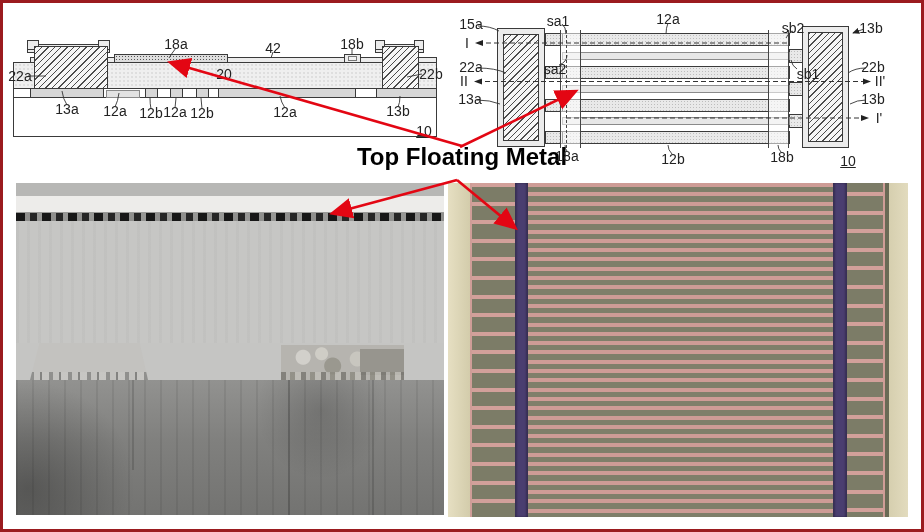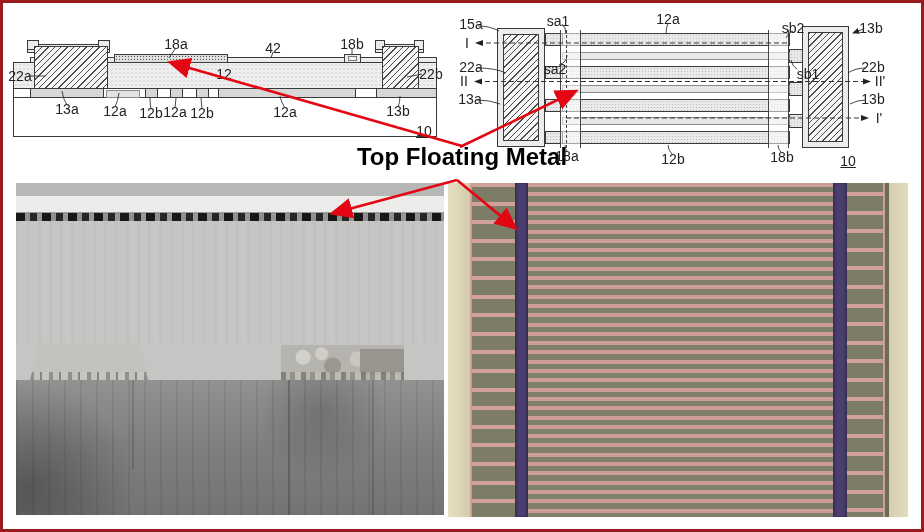--- a/index.html
+++ b/index.html
@@ -181,21 +181,21 @@
     <div class="abs opt-fingers-r"></div>
     <div class="abs opt-darkline"></div>
     <div class="abs opt-beige-r"></div>
   </div>
 
   <div class="abs" style="left:0;top:0;width:924px;height:532px;">
       <span class="fig-label" style="left: 176px; top: 44px;">18a</span>
       <span class="fig-label" style="left: 273px; top: 48px;">42</span>
       <span class="fig-label" style="left: 352px; top: 44px;">18b</span>
       <span class="fig-label" style="left: 20px; top: 76px;">22a</span>
-      <span class="fig-label" style="left: 224px; top: 74px;">12</span>
+      <span class="fig-label" style="left: 224px; top: 74px;">20</span>
       <span class="fig-label" style="left: 431px; top: 74px;">22b</span>
       <span class="fig-label" style="left: 67px; top: 109px;">13a</span>
       <span class="fig-label" style="left: 115px; top: 111px;">12a</span>
       <span class="fig-label" style="left: 151px; top: 113px;">12b</span>
       <span class="fig-label" style="left: 175px; top: 112px;">12a</span>
       <span class="fig-label" style="left: 202px; top: 113px;">12b</span>
       <span class="fig-label" style="left: 285px; top: 112px;">12a</span>
       <span class="fig-label" style="left: 398px; top: 111px;">13b</span>
       <span class="fig-label underline" style="left: 424px; top: 131px;">10</span>
     </div>

